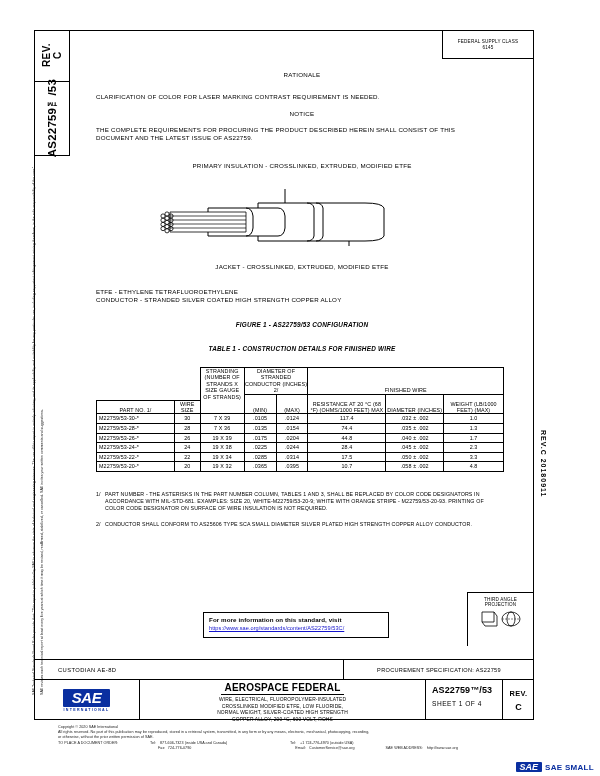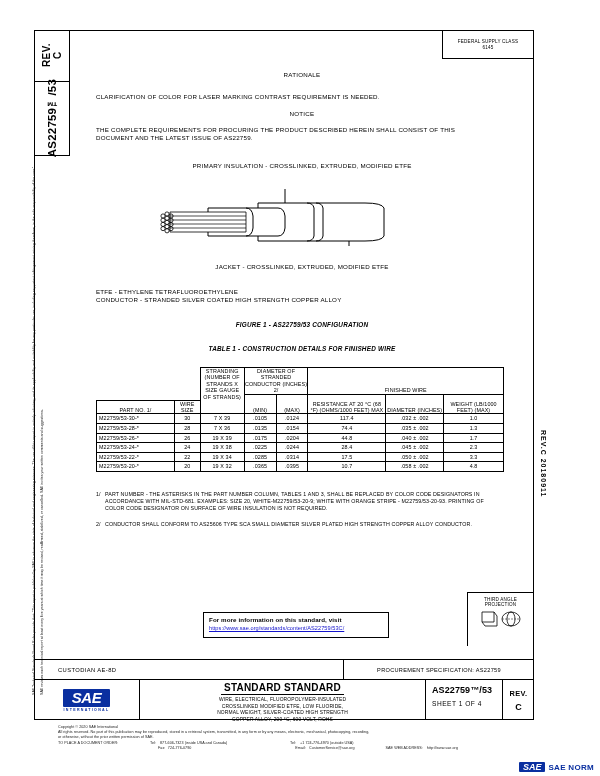--- a/index.html
+++ b/index.html
@@ -317,21 +317,21 @@
 
   <div class="cust">CUSTODIAN  AE-8D</div>
   <div class="proc">PROCUREMENT SPECIFICATION: AS22759</div>
 
   <div class="tb">
     <div class="logo">
       <div class="sae">SAE</div>
       <div class="saesub">INTERNATIONAL</div>
     </div>
     <div class="mid">
-      <div class="h">STANDARD STANDARD</div>
+      <div class="h">AEROSPACE FEDERAL</div>
       <div class="s">
         <span>WIRE, ELECTRICAL, FLUOROPOLYMER-INSULATED</span><br>
         <span>CROSSLINKED MODIFIED ETFE, LOW FLUORIDE,</span><br>
         <span>NORMAL WEIGHT, SILVER-COATED HIGH STRENGTH</span><br>
         <span>COPPER ALLOY, 200 °C, 600 VOLT, ROHS</span>
       </div>
     </div>
     <div class="right">
       <div class="n">AS22759™/53</div>
       <div class="sh">SHEET 1 OF 4</div>
@@ -359,16 +359,16 @@
       <span style="width:130px">724-776-0790</span>
       <span style="width:14px">Email:</span>
       <span style="width:78px">CustomerService@sae.org</span>
       <span style="width:42px">SAE WEB ADDRESS:</span>
       <span>http://www.sae.org</span>
     </div>
   </div>
 
   <div class="saenorm">
     <span class="m">SAE</span>
-    <span class="t">SAE NORM</span>
+    <span class="t">SAE SMALL</span>
   </div>
 
 </div>
 
 </body></html>

